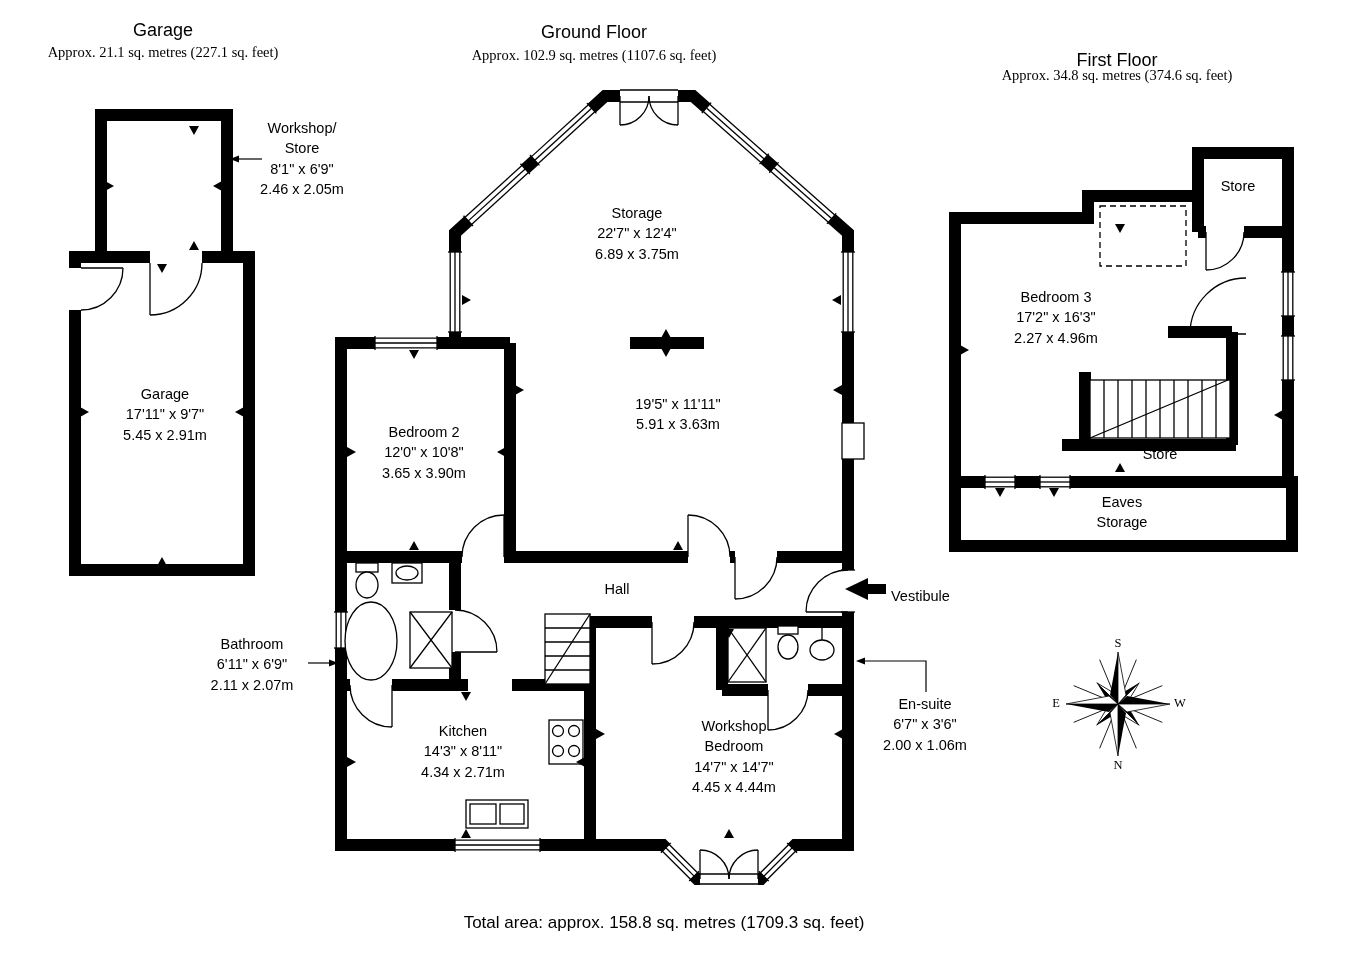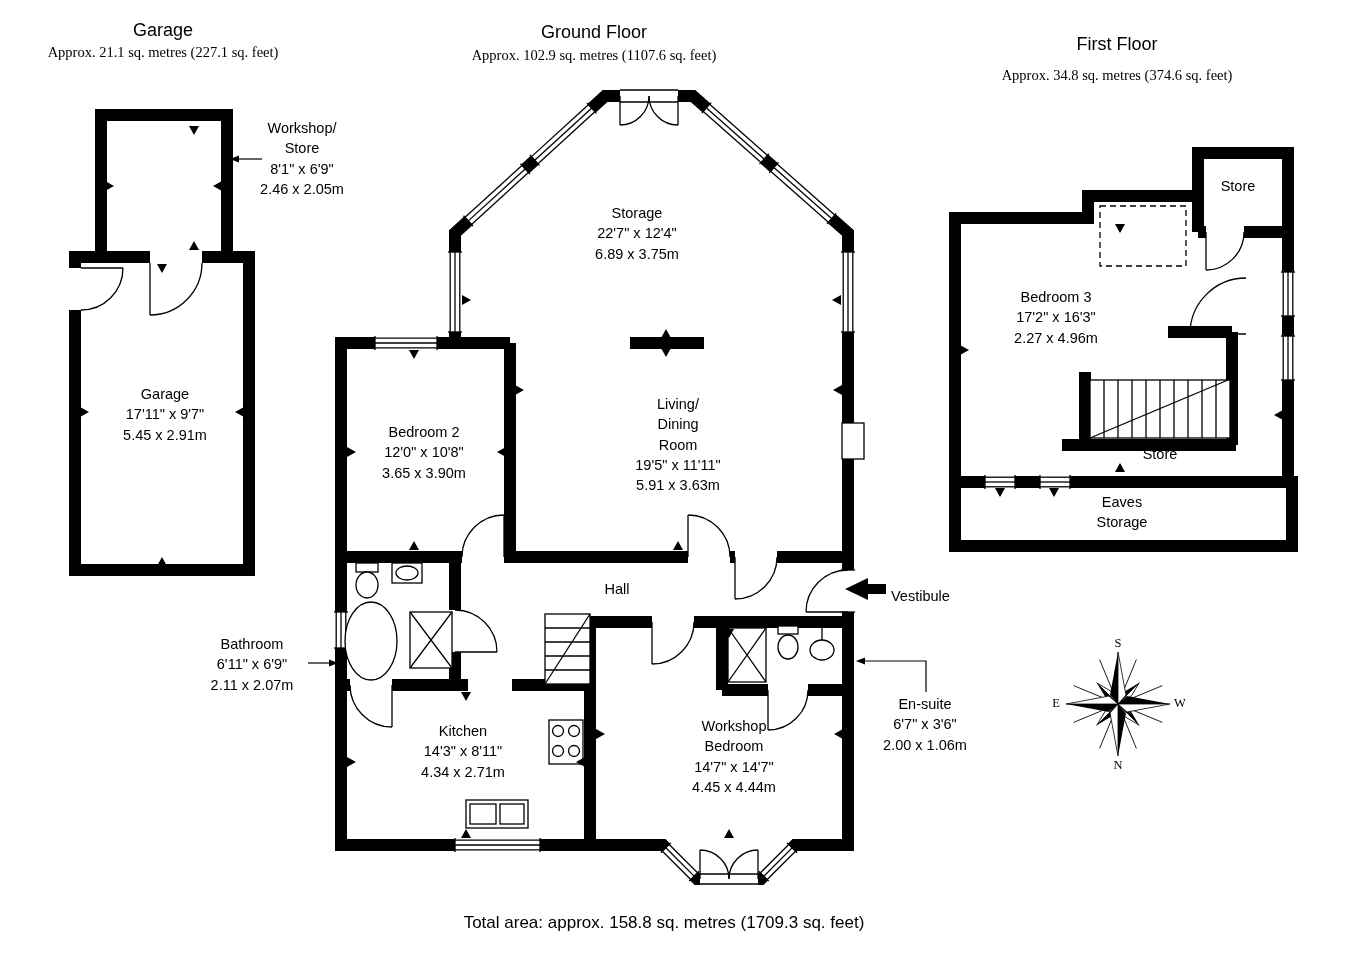--- a/index.html
+++ b/index.html
@@ -338,21 +338,21 @@
       <path d="M52,0 L9,8 L0,0 Z" fill="#fff" stroke="#000" stroke-width="0.8"></path>
   </g>
 </svg>
 
 <div class="abs center sec-title" style="left:163px;top:20px">Garage</div>
 <div class="abs center sec-sub" style="left:163px;top:44px">Approx. 21.1 sq. metres (227.1 sq. feet)</div>
 
 <div class="abs center sec-title" style="left:594px;top:22px">Ground Floor</div>
 <div class="abs center sec-sub" style="left:594px;top:47px">Approx. 102.9 sq. metres (1107.6 sq. feet)</div>
 
-<div class="abs center sec-title" style="left:1117px;top:34px">First Floor</div>
+<div class="abs center sec-title" style="left:1117px;top:50px">First Floor</div>
 <div class="abs center sec-sub" style="left:1117px;top:67px">Approx. 34.8 sq. metres (374.6 sq. feet)</div>
 
 <div class="abs center room" style="left:302px;top:118px">
   <div class="nm">Workshop/
 Store</div>
   <div>8'1" x 6'9"</div>
   <div>2.46 x 2.05m</div>
 </div>
 
 <div class="abs center room" style="left:165px;top:384px">
@@ -367,23 +367,20 @@
   <div>6.89 x 3.75m</div>
 </div>
 
 <div class="abs center room" style="left:424px;top:422px">
   <div class="nm">Bedroom 2</div>
   <div>12'0" x 10'8"</div>
   <div>3.65 x 3.90m</div>
 </div>
 
 <div class="abs center room" style="left:678px;top:394px">
-  <div class="nm">Living/
-Dining
-Room</div>
   <div>19'5" x 11'11"</div>
   <div>5.91 x 3.63m</div>
 </div>
 
 <div class="abs center room" style="left:617px;top:579px">
   <div class="nm">Hall</div>
 </div>
 
 <div class="abs center room" style="left:252px;top:634px">
   <div class="nm">Bathroom</div>

